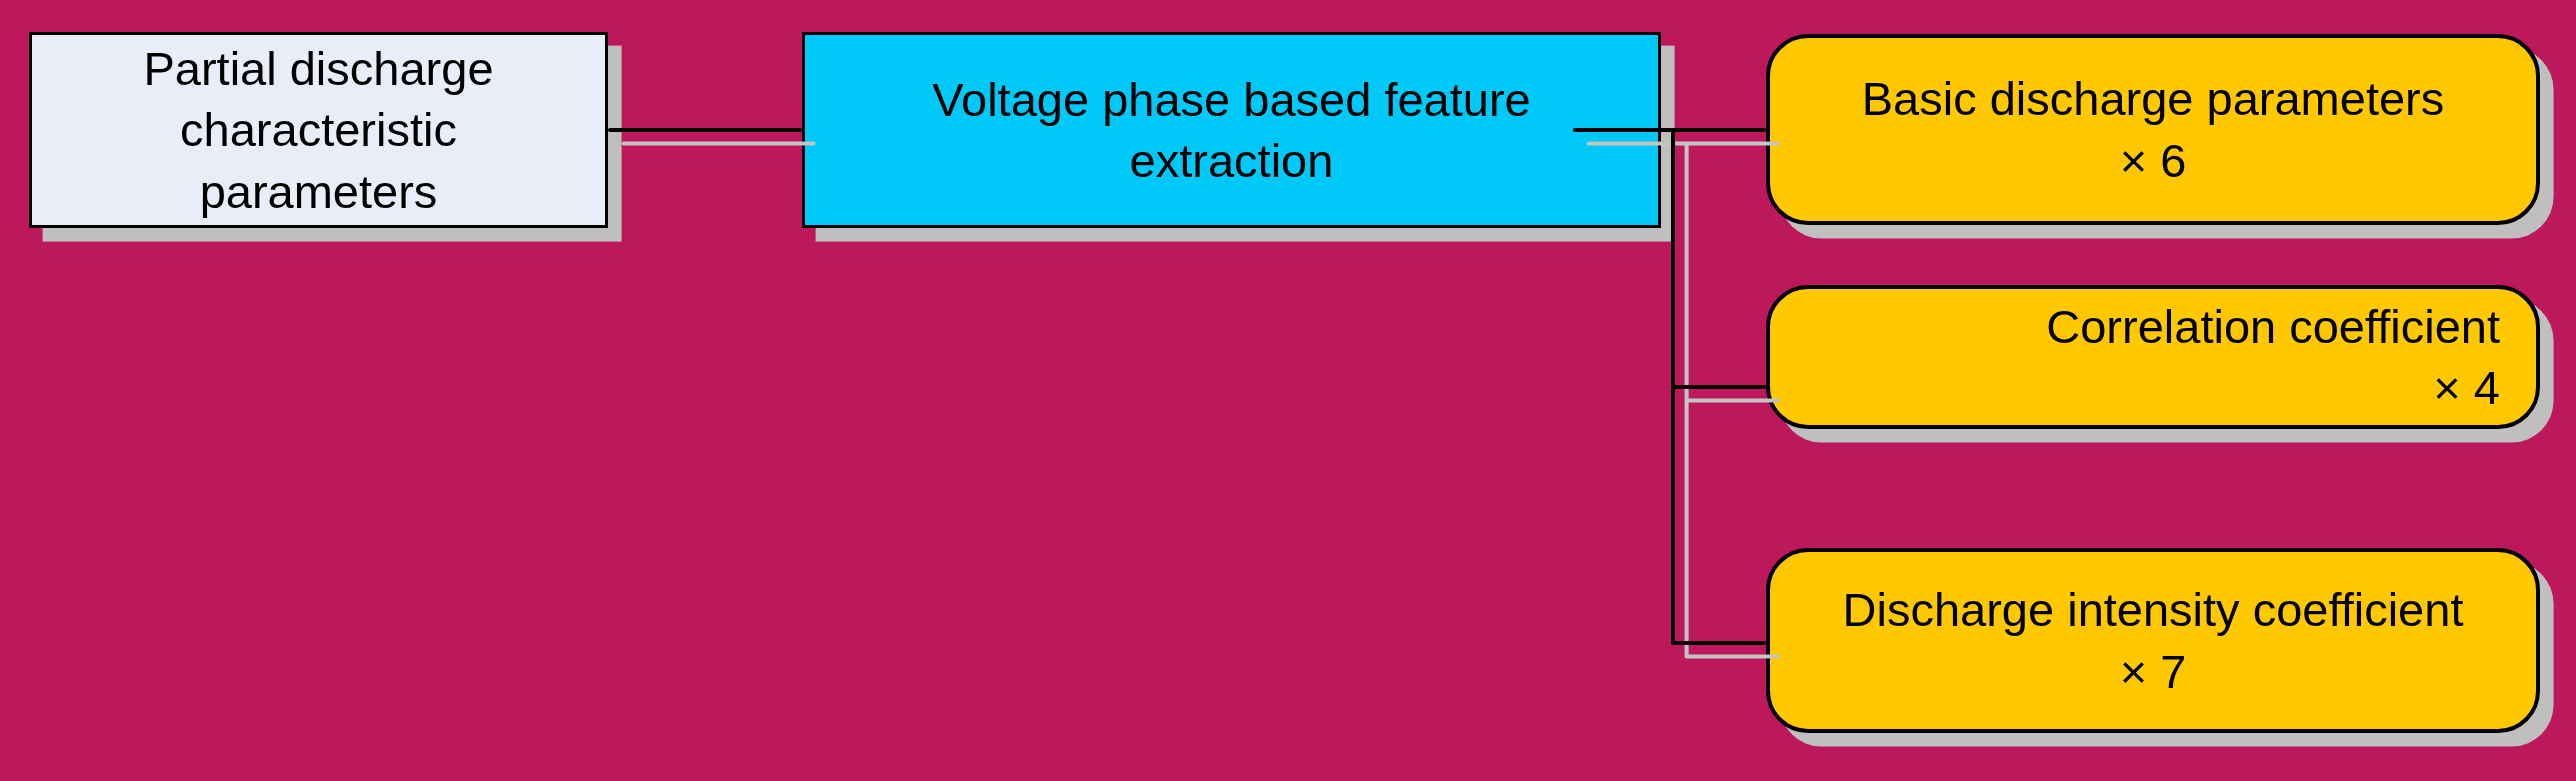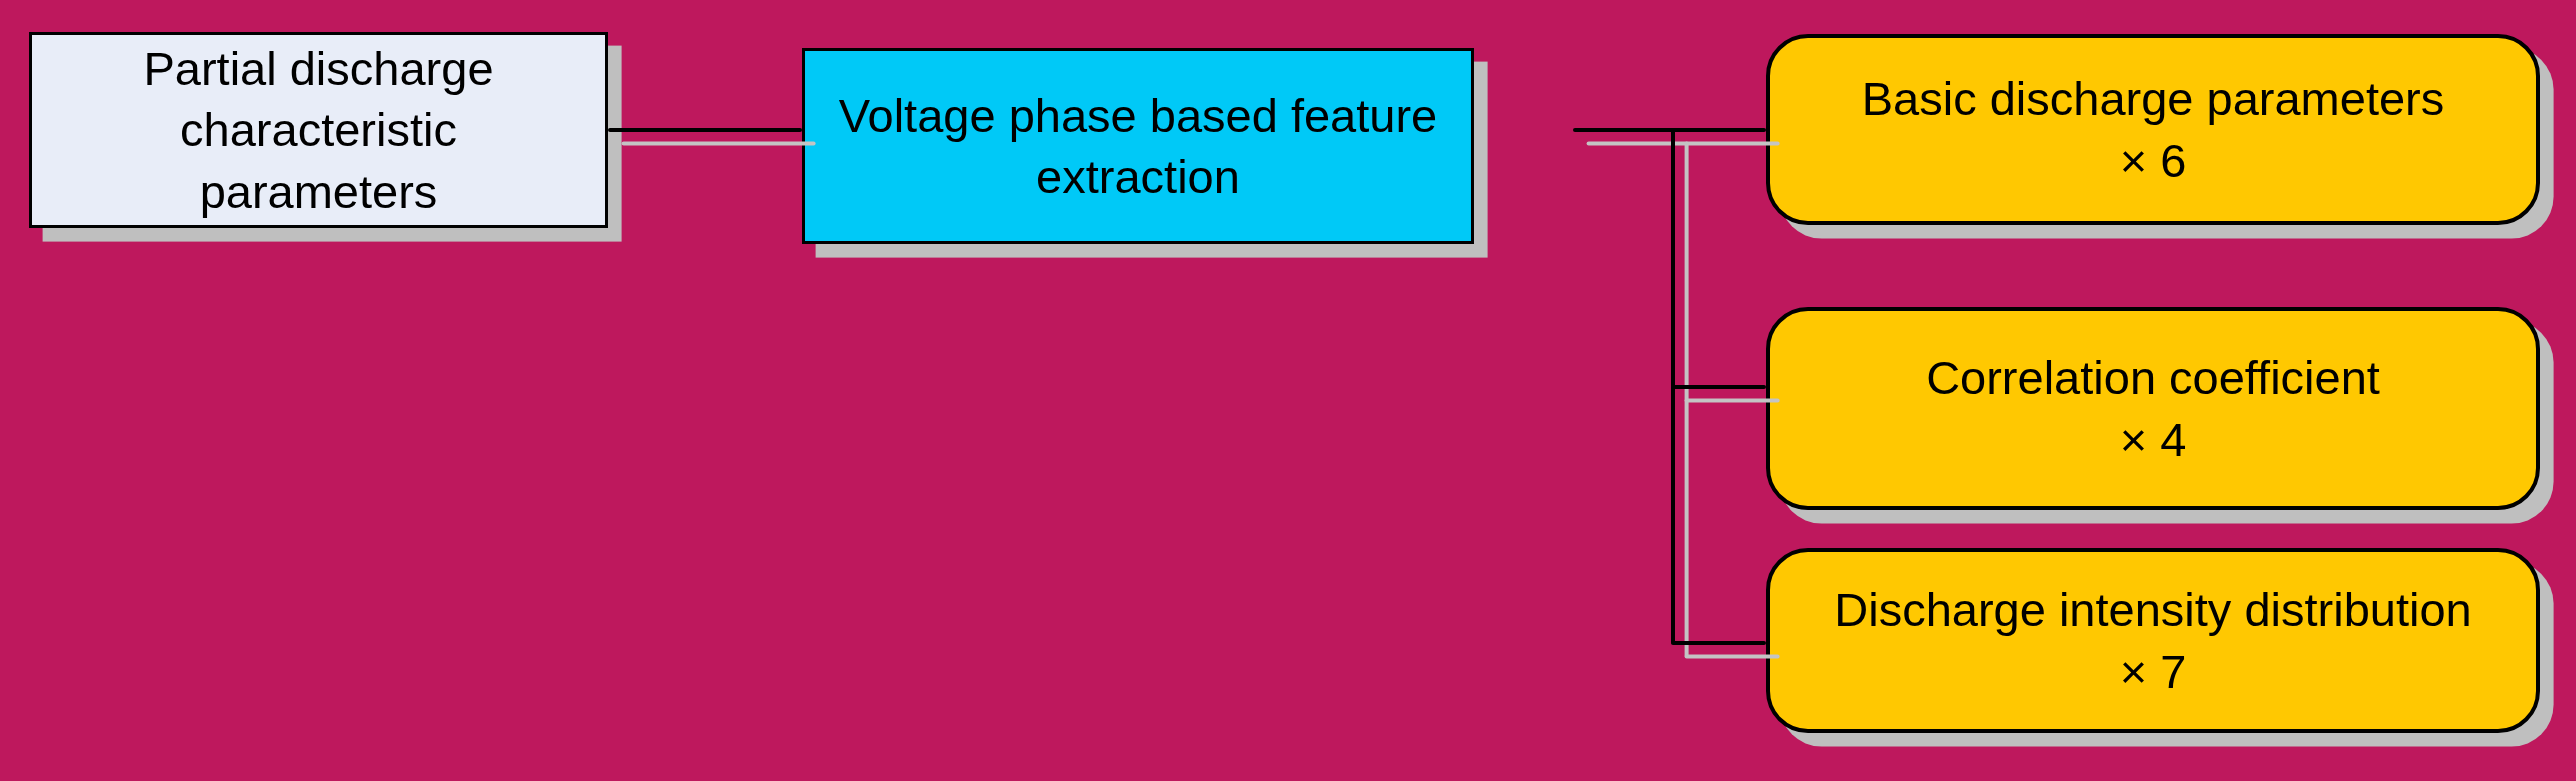--- a/index.html
+++ b/index.html
@@ -26,34 +26,33 @@
     line-height: 1.3;
     z-index: 2;
   }
   .node .label, .node .mult { width: 100%; }
   .root {
     left: 29px; top: 32px; width: 579px; height: 196px;
     background: #e8edf8;
     padding: 0 36px;
   }
   .process {
-    left: 802px; top: 32px; width: 672px; height: 196px;
+    left: 802px; top: 32px; width: 859px; height: 196px;
     background: #00c9f7;
     padding: 0 21px;
-    margin-top: 16px;
   }
   .out {
     left: 1766px; width: 774px;
     background: #ffc801;
     border-width: 4.5px;
     border-radius: 42px;
     padding: 0 36px;
   }
   .out1 { top: 34px;  height: 191px; }
-  .out2 { top: 307px; height: 203px; }
+  .out2 { top: 285px; height: 144px; text-align: right; }
   .out3 { top: 548px; height: 185px; }
   .line {
     position: absolute;
     background: #000000;
     box-shadow: 13.6px 13.6px 0 #c4c4c4;
     border-radius: 2.3px;
     z-index: 3;
   }
   .h-line { height: 3.8px; }
   .v-line { width: 3.8px; }
@@ -86,18 +85,18 @@
     <div class="label">Basic discharge parameters</div>
     <div class="mult">× 6</div>
   </div>
 
   <div class="node out out2" style="background-color: rgb(255, 200, 1);">
     <div class="label">Correlation coefficient</div>
     <div class="mult">× 4</div>
   </div>
 
   <div class="node out out3" style="background-color: rgb(255, 200, 1);">
-    <div class="label">Discharge intensity distribution</div>
+    <div class="label">Discharge intensity coefficient</div>
     <div class="mult">× 7</div>
   </div>
 
 </div>
 
 
 </body></html>

